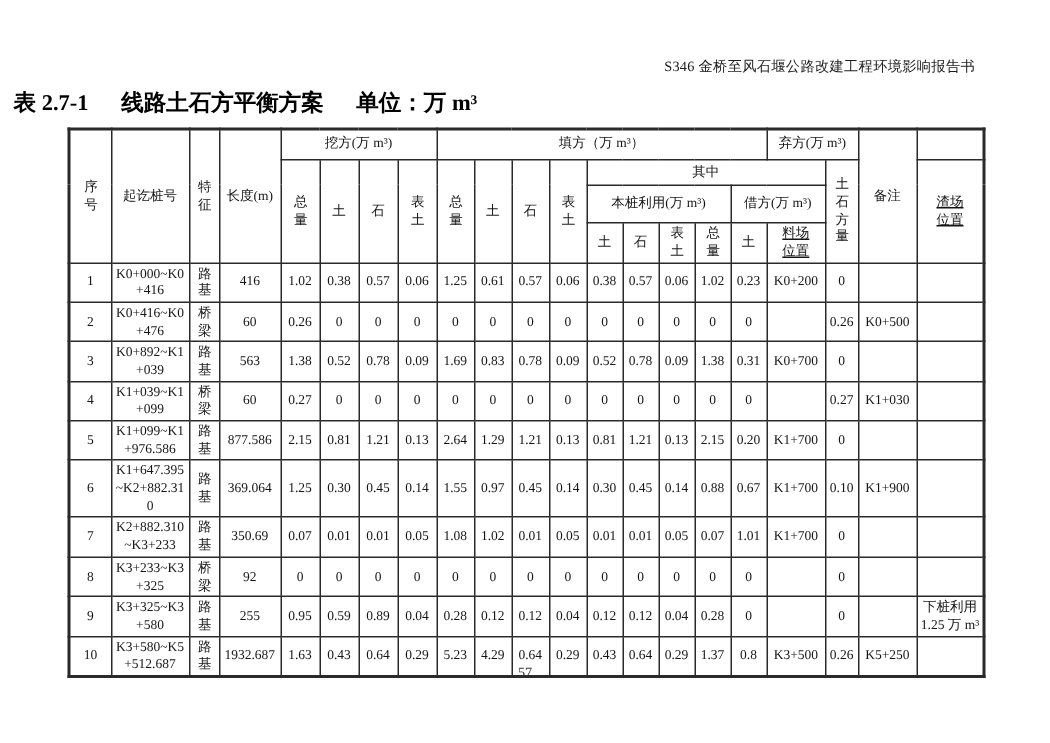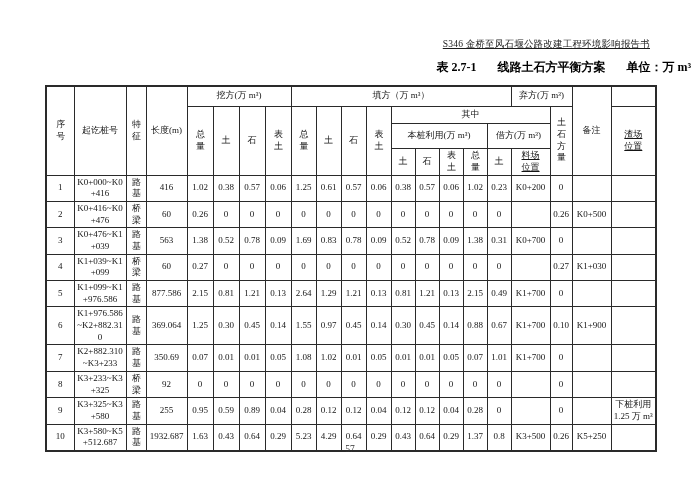--- a/index.html
+++ b/index.html
@@ -3,25 +3,25 @@
 <meta charset="utf-8">
 <style>
   html,body{margin:0;padding:0;}
   body{
     width:700px;height:495px;background:#ffffff;position:relative;
     font-family:"Liberation Serif","DejaVu Serif",serif;color:#111;
   }
   .doc-header{
     position:absolute;top:38px;right:50px;
     font-size:9.5px;letter-spacing:0.2px;
-    text-decoration:underline;color:#1c1c1c;white-space:nowrap;
+    color:#1c1c1c;white-space:nowrap;
   }
   .table-title{
-    position:absolute;top:59px;left:0;width:100%;text-align:right;
-    font-weight:bold;font-size:12px;color:#000;white-space:nowrap;
+    position:absolute;top:59px;left:0;width:100%;text-align:left;
+    font-weight:bold;font-size:15px;color:#000;white-space:nowrap;
   }
   .table-title .seg{margin:0 9px;}
   table.main{
     position:absolute;top:85px;left:45px;width:610px;
     border-collapse:collapse;table-layout:fixed;
     border:2px solid #2a2a2a;
   }
   th,td{
     border:1px solid #2a2a2a;text-align:center;vertical-align:middle;
     font-weight:normal;padding:1px 1px;font-size:9px;line-height:1.3;
@@ -155,21 +155,21 @@
           <td>0</td>
           <td>0</td>
           <td>0</td>
           <td></td>
           <td>0.26</td>
           <td>K0+500</td>
           <td></td>
         </tr>
         <tr>
           <td>3</td>
-          <td>K0+476~K1+039</td>
+          <td>K0+892~K1+039</td>
           <td><span class="vstack">路基</span></td>
           <td>563</td>
           <td>1.38</td>
           <td>0.52</td>
           <td>0.78</td>
           <td>0.09</td>
           <td>1.69</td>
           <td>0.83</td>
           <td>0.78</td>
           <td>0.09</td>
@@ -216,29 +216,29 @@
           <td>1.21</td>
           <td>0.13</td>
           <td>2.64</td>
           <td>1.29</td>
           <td>1.21</td>
           <td>0.13</td>
           <td>0.81</td>
           <td>1.21</td>
           <td>0.13</td>
           <td>2.15</td>
-          <td>0.49</td>
+          <td>0.20</td>
           <td>K1+700</td>
           <td>0</td>
           <td></td>
           <td></td>
         </tr>
         <tr>
           <td>6</td>
-          <td>K1+976.586~K2+882.310</td>
+          <td>K1+647.395~K2+882.310</td>
           <td><span class="vstack">路基</span></td>
           <td>369.064</td>
           <td>1.25</td>
           <td>0.30</td>
           <td>0.45</td>
           <td>0.14</td>
           <td>1.55</td>
           <td>0.97</td>
           <td>0.45</td>
           <td>0.14</td>

